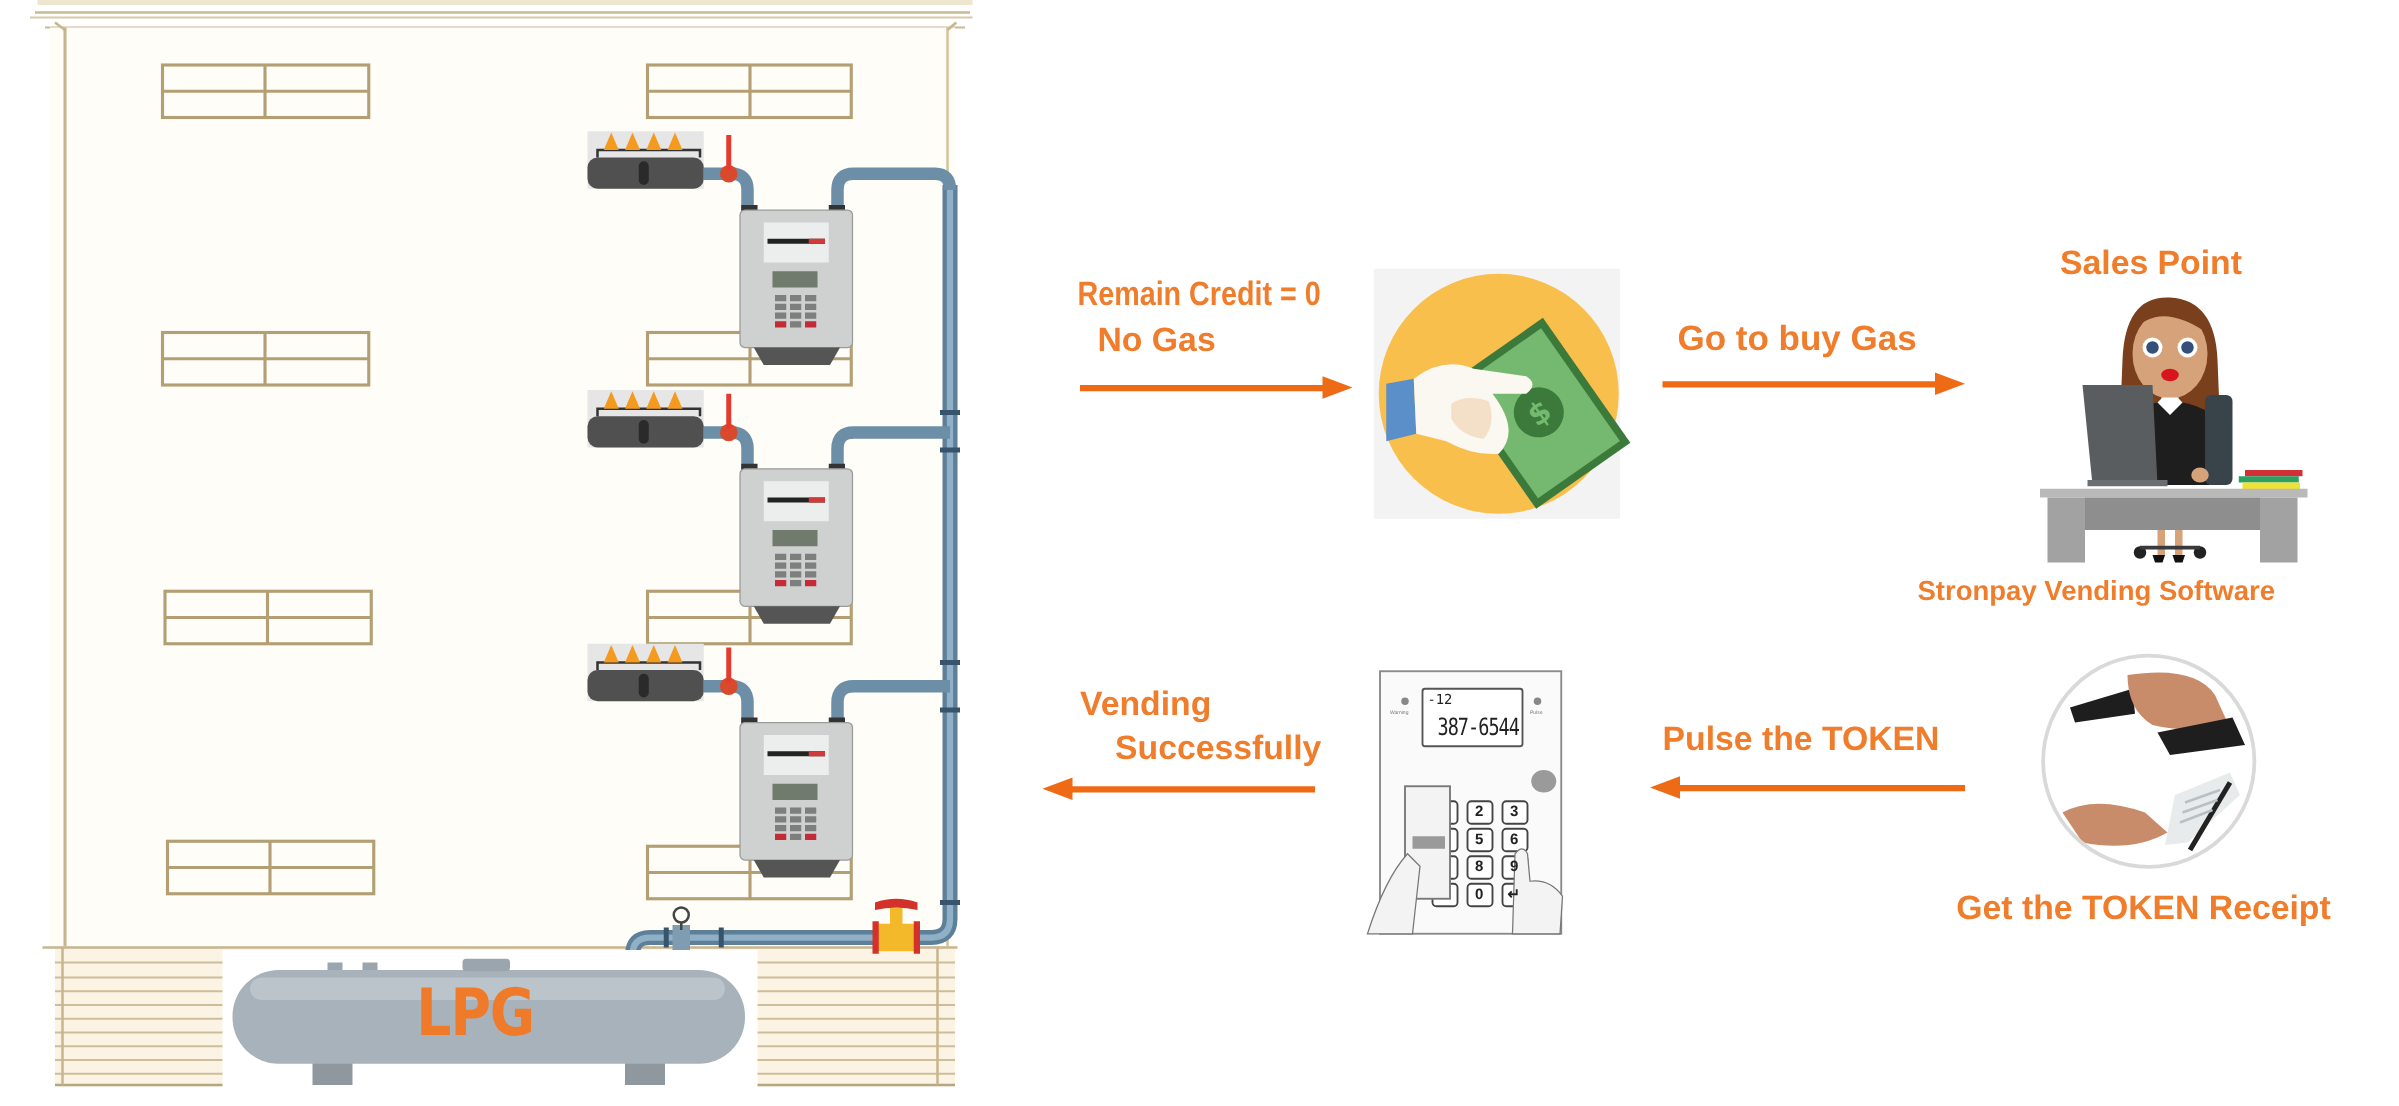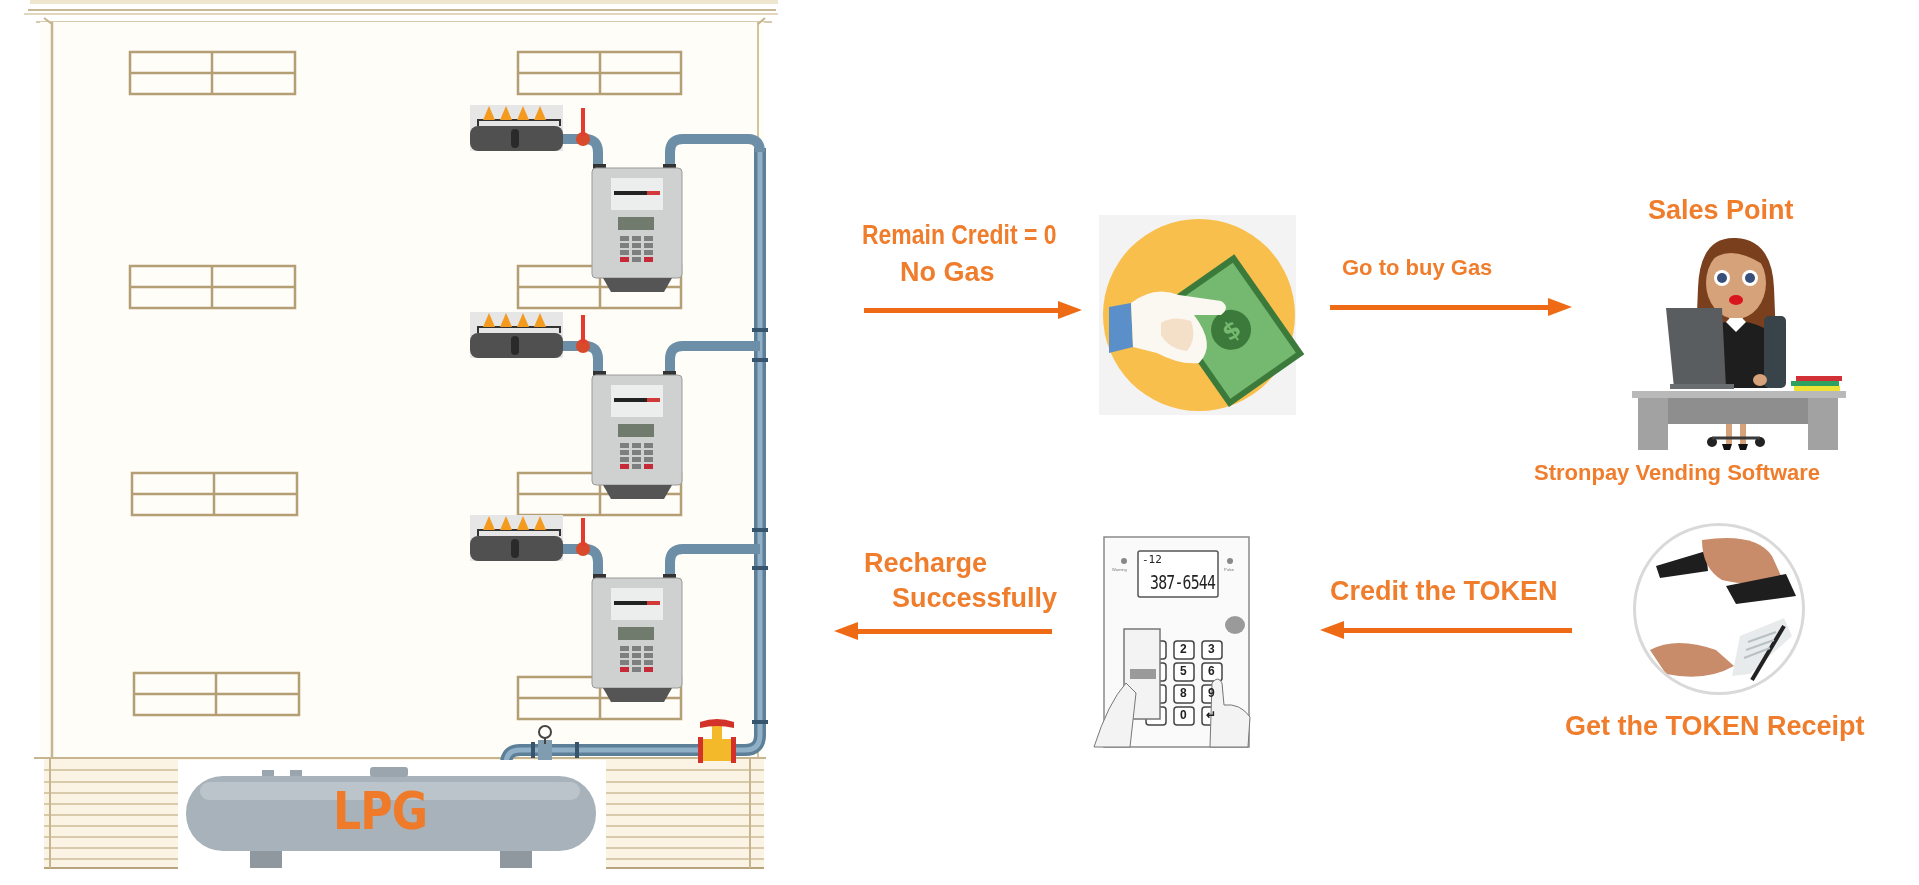--- a/index.html
+++ b/index.html
@@ -252,41 +252,41 @@
       <rect x="200" y="782" width="380" height="18" rx="9" fill="#c3ccd2" opacity="0.7"></rect>
       <rect x="370" y="767" width="38" height="10" rx="3" fill="#9aa5ad"></rect>
       <rect x="262" y="770" width="12" height="6" fill="#9aa5ad"></rect>
       <rect x="290" y="770" width="12" height="6" fill="#9aa5ad"></rect>
     </g>
   </svg>
   <div class="label" style="left:333px;top:781px;font-size:52px;font-family:'DejaVu Sans',sans-serif;color:#ef7a2a;letter-spacing:-1px;transform:scaleX(0.85);transform-origin:left top;">LPG</div>
 </div>
 
 <div class="label cond" style="left:862px;top:220px;font-size:27px;transform:scaleX(0.85);">Remain Credit = 0</div>
-<div class="label" style="left:900px;top:257px;font-size:27px;">No Gas</div>
+<div class="label" style="left:878px;top:257px;font-size:27px;">No Gas</div>
 <div class="arrow" style="left:864px;top:308px;width:196px;">
   <span class="head-r"></span>
 </div>
 
 <div class="abs" style="left:1099px;top:215px;width:197px;height:200px;background:#f3f3f4;">
   <svg width="197" height="200" viewBox="0 0 197 200">
     <circle cx="100" cy="100" r="96" fill="#f8bf4c"></circle>
     <g transform="rotate(-35 125 110)">
       <rect x="82" y="58" width="92" height="122" fill="#3c7a3b"></rect>
       <rect x="88" y="64" width="80" height="110" fill="#74b96f"></rect>
       <circle cx="128" cy="118" r="20" fill="#3c7a3b"></circle>
       <text x="128" y="127" text-anchor="middle" font-family="DejaVu Sans,sans-serif" font-weight="bold" font-size="24" fill="#74b96f">$</text>
     </g>
     <path d="M10 92 L32 88 L34 132 L10 138 Z" fill="#5b8fca"></path>
     <path d="M32 88 Q55 70 80 80 L122 86 Q132 92 122 100 L95 100 Q118 130 100 148 Q80 150 58 138 L34 132 Z" fill="#fbf7f1"></path>
     <path d="M62 108 Q74 100 92 106 Q98 124 88 136 Q70 134 62 120 Z" fill="#f4dfc9"></path>
   </svg>
 </div>
 
-<div class="label" style="left:1342px;top:255px;font-size:22px;">Go to buy Gas</div>
+<div class="label" style="left:1342px;top:255px;font-size:28px;">Go to buy Gas</div>
 <div class="arrow" style="left:1330px;top:305px;width:220px;">
   <span class="head-r"></span>
 </div>
 
 <div class="label" style="left:1648px;top:195px;font-size:27px;">Sales Point</div>
 <div class="abs" style="left:1626px;top:228px;width:222px;height:222px;">
   <svg width="222" height="222" viewBox="0 0 222 222">
 
     <path d="M72 60 Q74 8 110 10 Q146 12 148 60 L150 110 L70 110 Z" fill="#7a3f1c"></path>
 
@@ -339,21 +339,21 @@
     <g stroke="#b8c0c4" stroke-width="2">
         <line x1="112" y1="116" x2="140" y2="106"></line>
         <line x1="110" y1="124" x2="138" y2="114"></line>
         <line x1="108" y1="132" x2="134" y2="122"></line>
       </g>
     <path d="M14 124 Q40 110 80 124 L98 140 Q70 156 30 148 Z" fill="#c98c6a"></path>
   </svg>
 </div>
 <div class="label" style="left:1565px;top:711px;font-size:27px;">Get the TOKEN Receipt</div>
 
-<div class="label" style="left:1330px;top:576px;font-size:27px;">Credit the TOKEN</div>
+<div class="label" style="left:1330px;top:576px;font-size:27px;">Pulse the TOKEN</div>
 <div class="arrow" style="left:1342px;top:628px;width:230px;">
   <span class="head-l"></span>
 </div>
 
 <div class="abs" style="left:1090px;top:533px;width:165px;height:220px;">
   <svg width="165" height="220" viewBox="0 0 165 220">
     <rect x="14" y="4" width="145" height="210" fill="#fafafa" stroke="#8a8a8a" stroke-width="1.5"></rect>
     <circle cx="34" cy="28" r="3" fill="#888"></circle>
     <circle cx="140" cy="28" r="3" fill="#888"></circle>
     <rect x="48" y="18" width="80" height="46" rx="2" fill="#fff" stroke="#555" stroke-width="1.5"></rect>
@@ -384,17 +384,17 @@
   <div class="abs" style="left:90px;top:109px;font-size:12px;font-weight:bold;color:#222;">2</div>
   <div class="abs" style="left:118px;top:109px;font-size:12px;font-weight:bold;color:#222;">3</div>
   <div class="abs" style="left:90px;top:131px;font-size:12px;font-weight:bold;color:#222;">5</div>
   <div class="abs" style="left:118px;top:131px;font-size:12px;font-weight:bold;color:#222;">6</div>
   <div class="abs" style="left:90px;top:153px;font-size:12px;font-weight:bold;color:#222;">8</div>
   <div class="abs" style="left:118px;top:153px;font-size:12px;font-weight:bold;color:#222;">9</div>
   <div class="abs" style="left:90px;top:175px;font-size:12px;font-weight:bold;color:#222;">0</div>
   <div class="abs" style="left:116px;top:175px;font-size:12px;font-weight:bold;color:#222;">↵</div>
 </div>
 
-<div class="label" style="left:864px;top:548px;font-size:27px;">Recharge</div>
+<div class="label" style="left:864px;top:548px;font-size:27px;">Vending</div>
 <div class="label" style="left:892px;top:583px;font-size:27px;">Successfully</div>
 <div class="arrow" style="left:856px;top:629px;width:196px;">
   <span class="head-l"></span>
 </div>
 
 </body></html>

